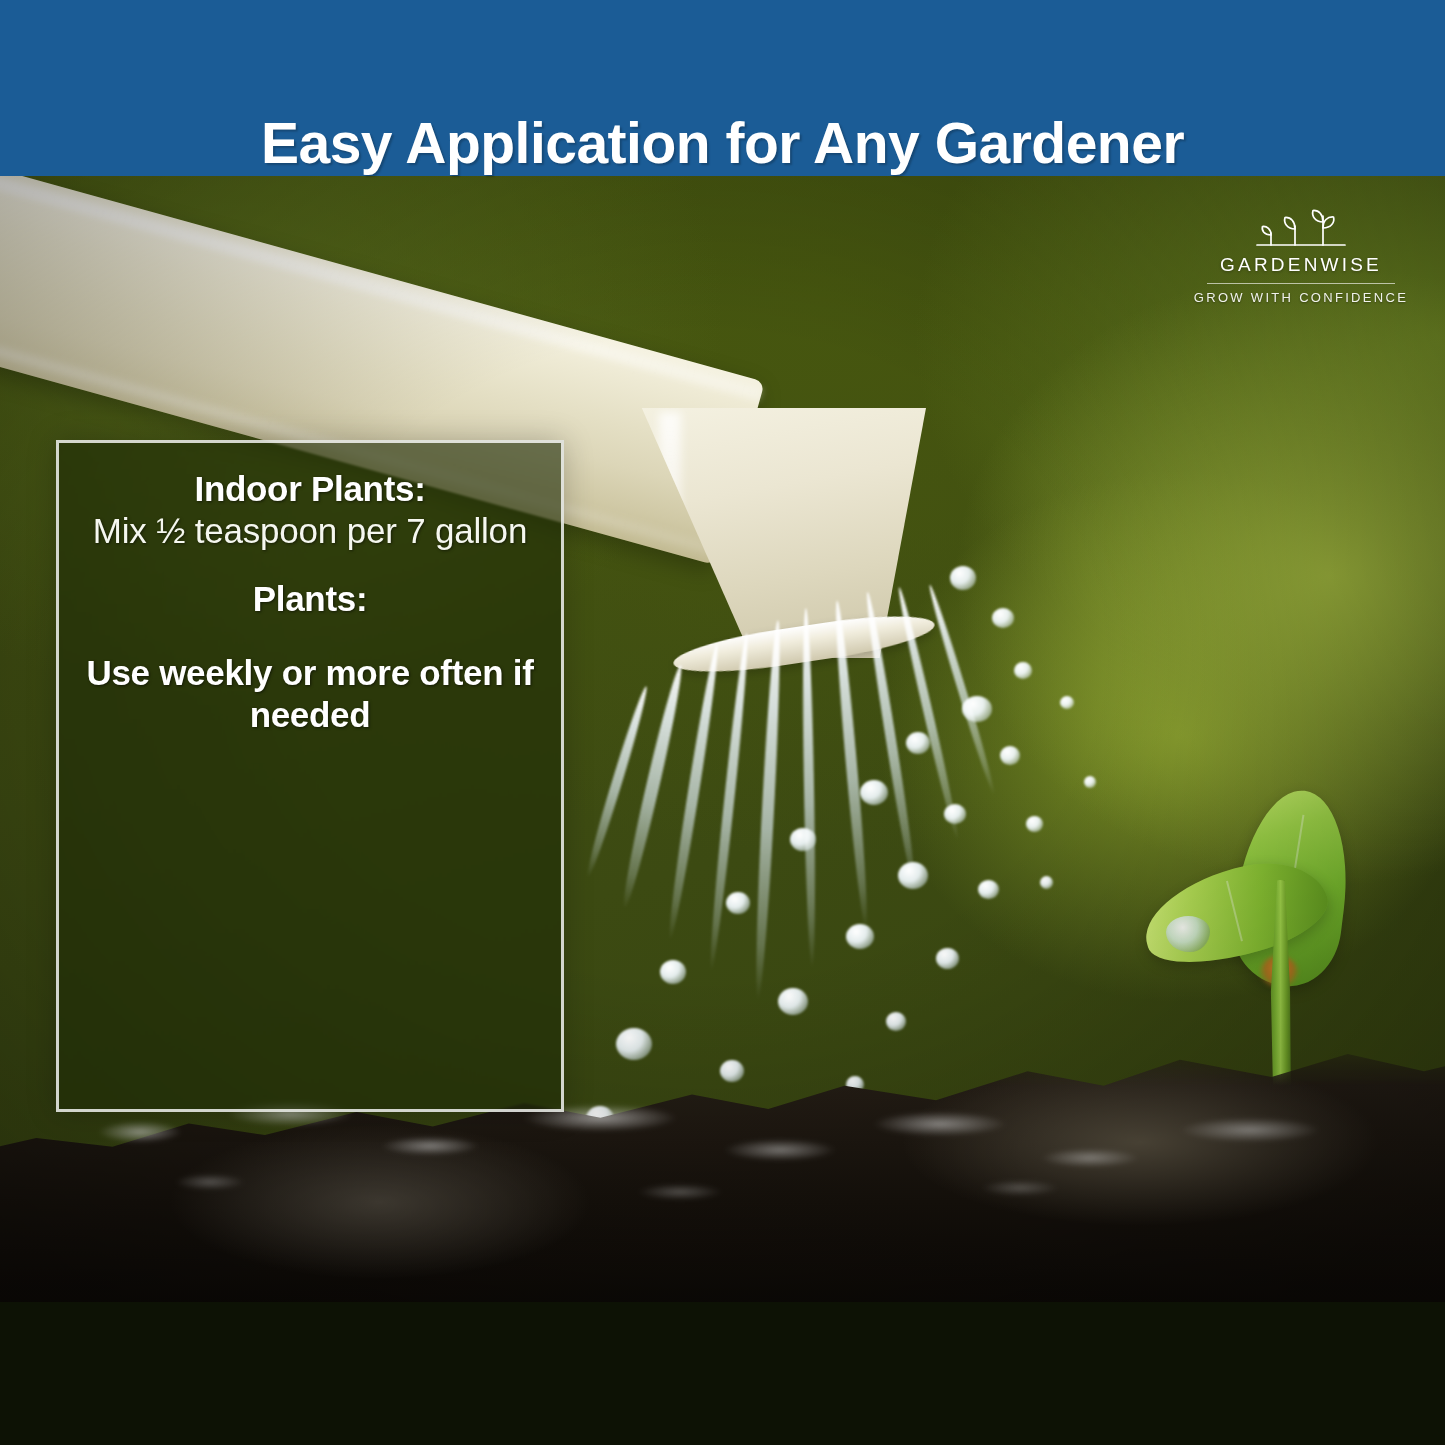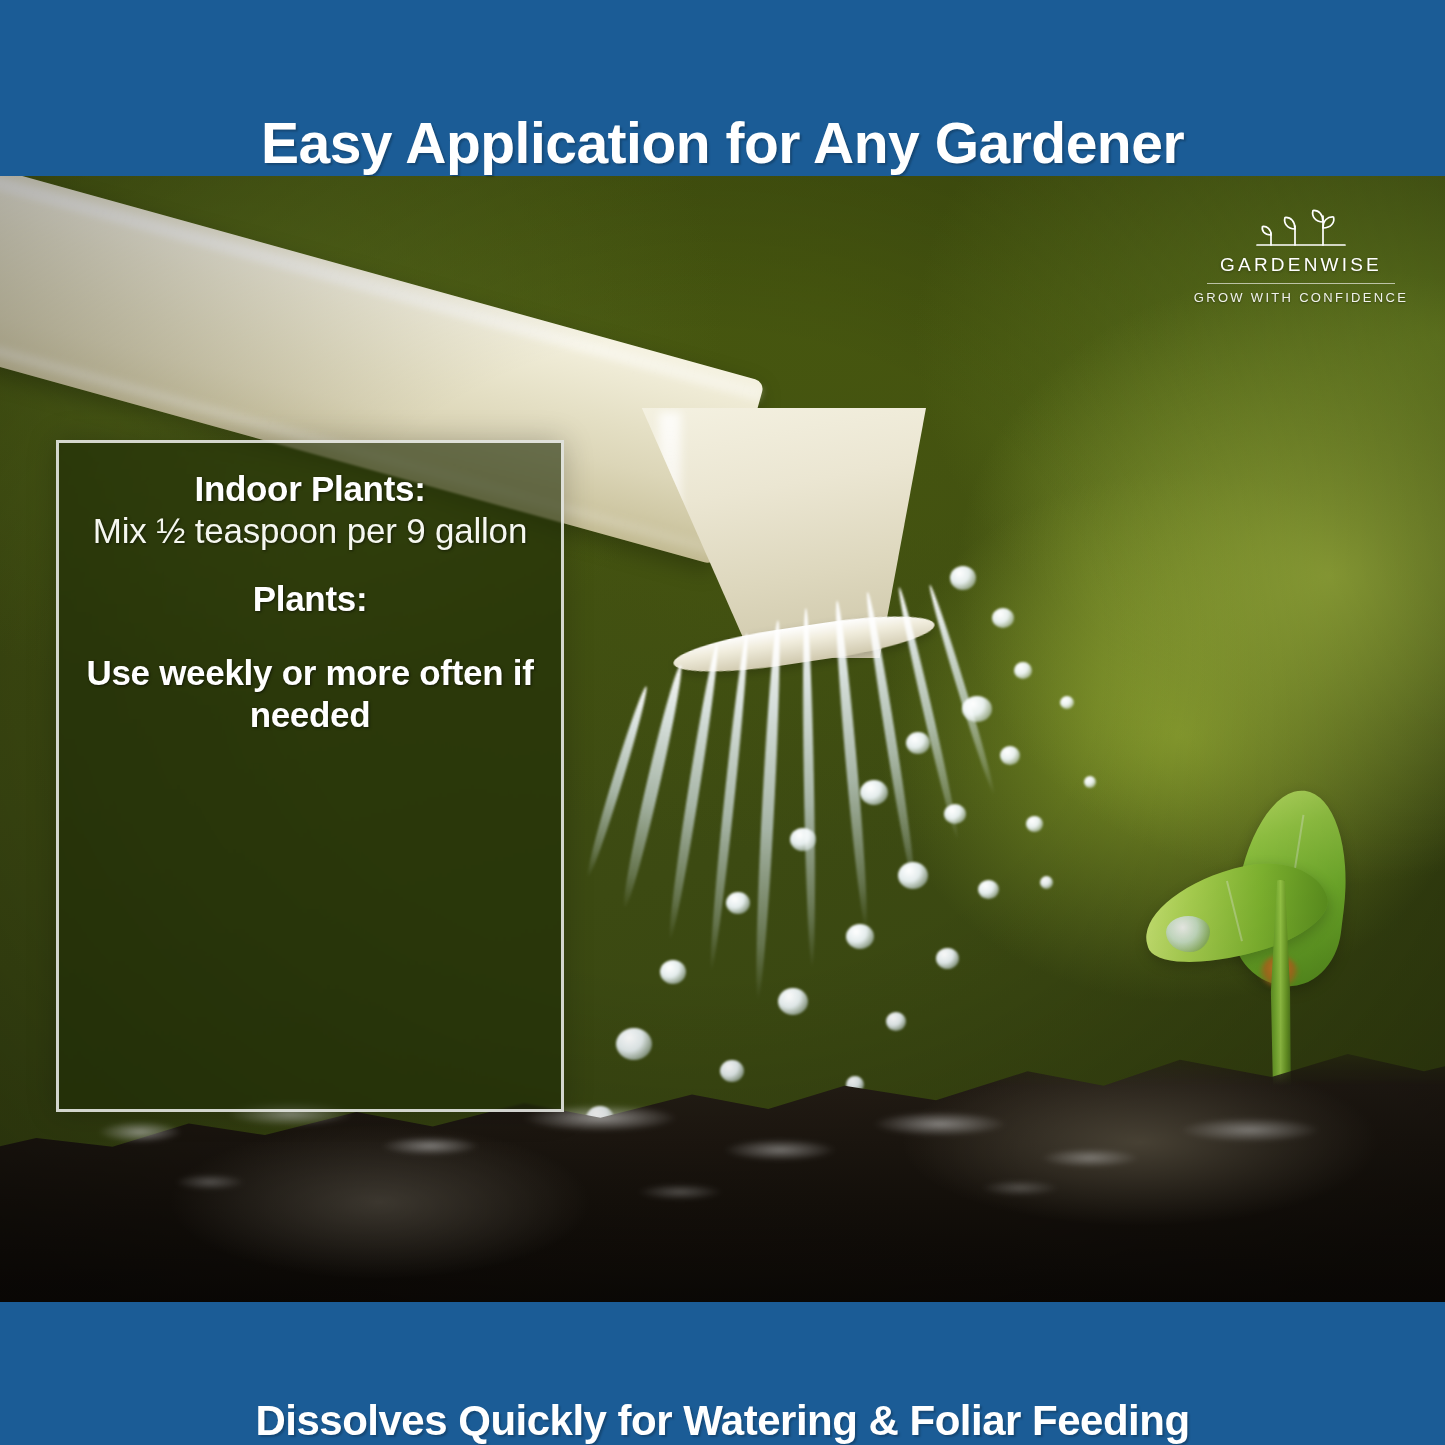--- a/index.html
+++ b/index.html
@@ -396,34 +396,31 @@
       <div class="logo-name">GARDENWISE</div>
       <div class="logo-rule"></div>
       <div class="logo-tag">GROW WITH CONFIDENCE</div>
     </div>
 
     <div class="panel">
       <div class="panel-inner">
 
         <div class="block">
           <div class="block-head">Indoor Plants:</div>
-          <div class="block-body">Mix ½ teaspoon per 9 gallon</div>
+          <div class="block-body">Mix ½ teaspoon per 7 gallon</div>
         </div>
 
 
         <div class="block">
           <div class="block-head">Plants:</div>
         </div>
 
         <div class="block block-note-wrap">
           <div class="block-note">Use weekly or more often if needed</div>
         </div>
 
       </div>
     </div>
 
   </div>
 
-  <div class="band band-bottom">
-    <div class="band-title">Dissolves Quickly for Watering &amp; Foliar Feeding</div>
-  </div>
 
 </div>
 
 </body></html>

